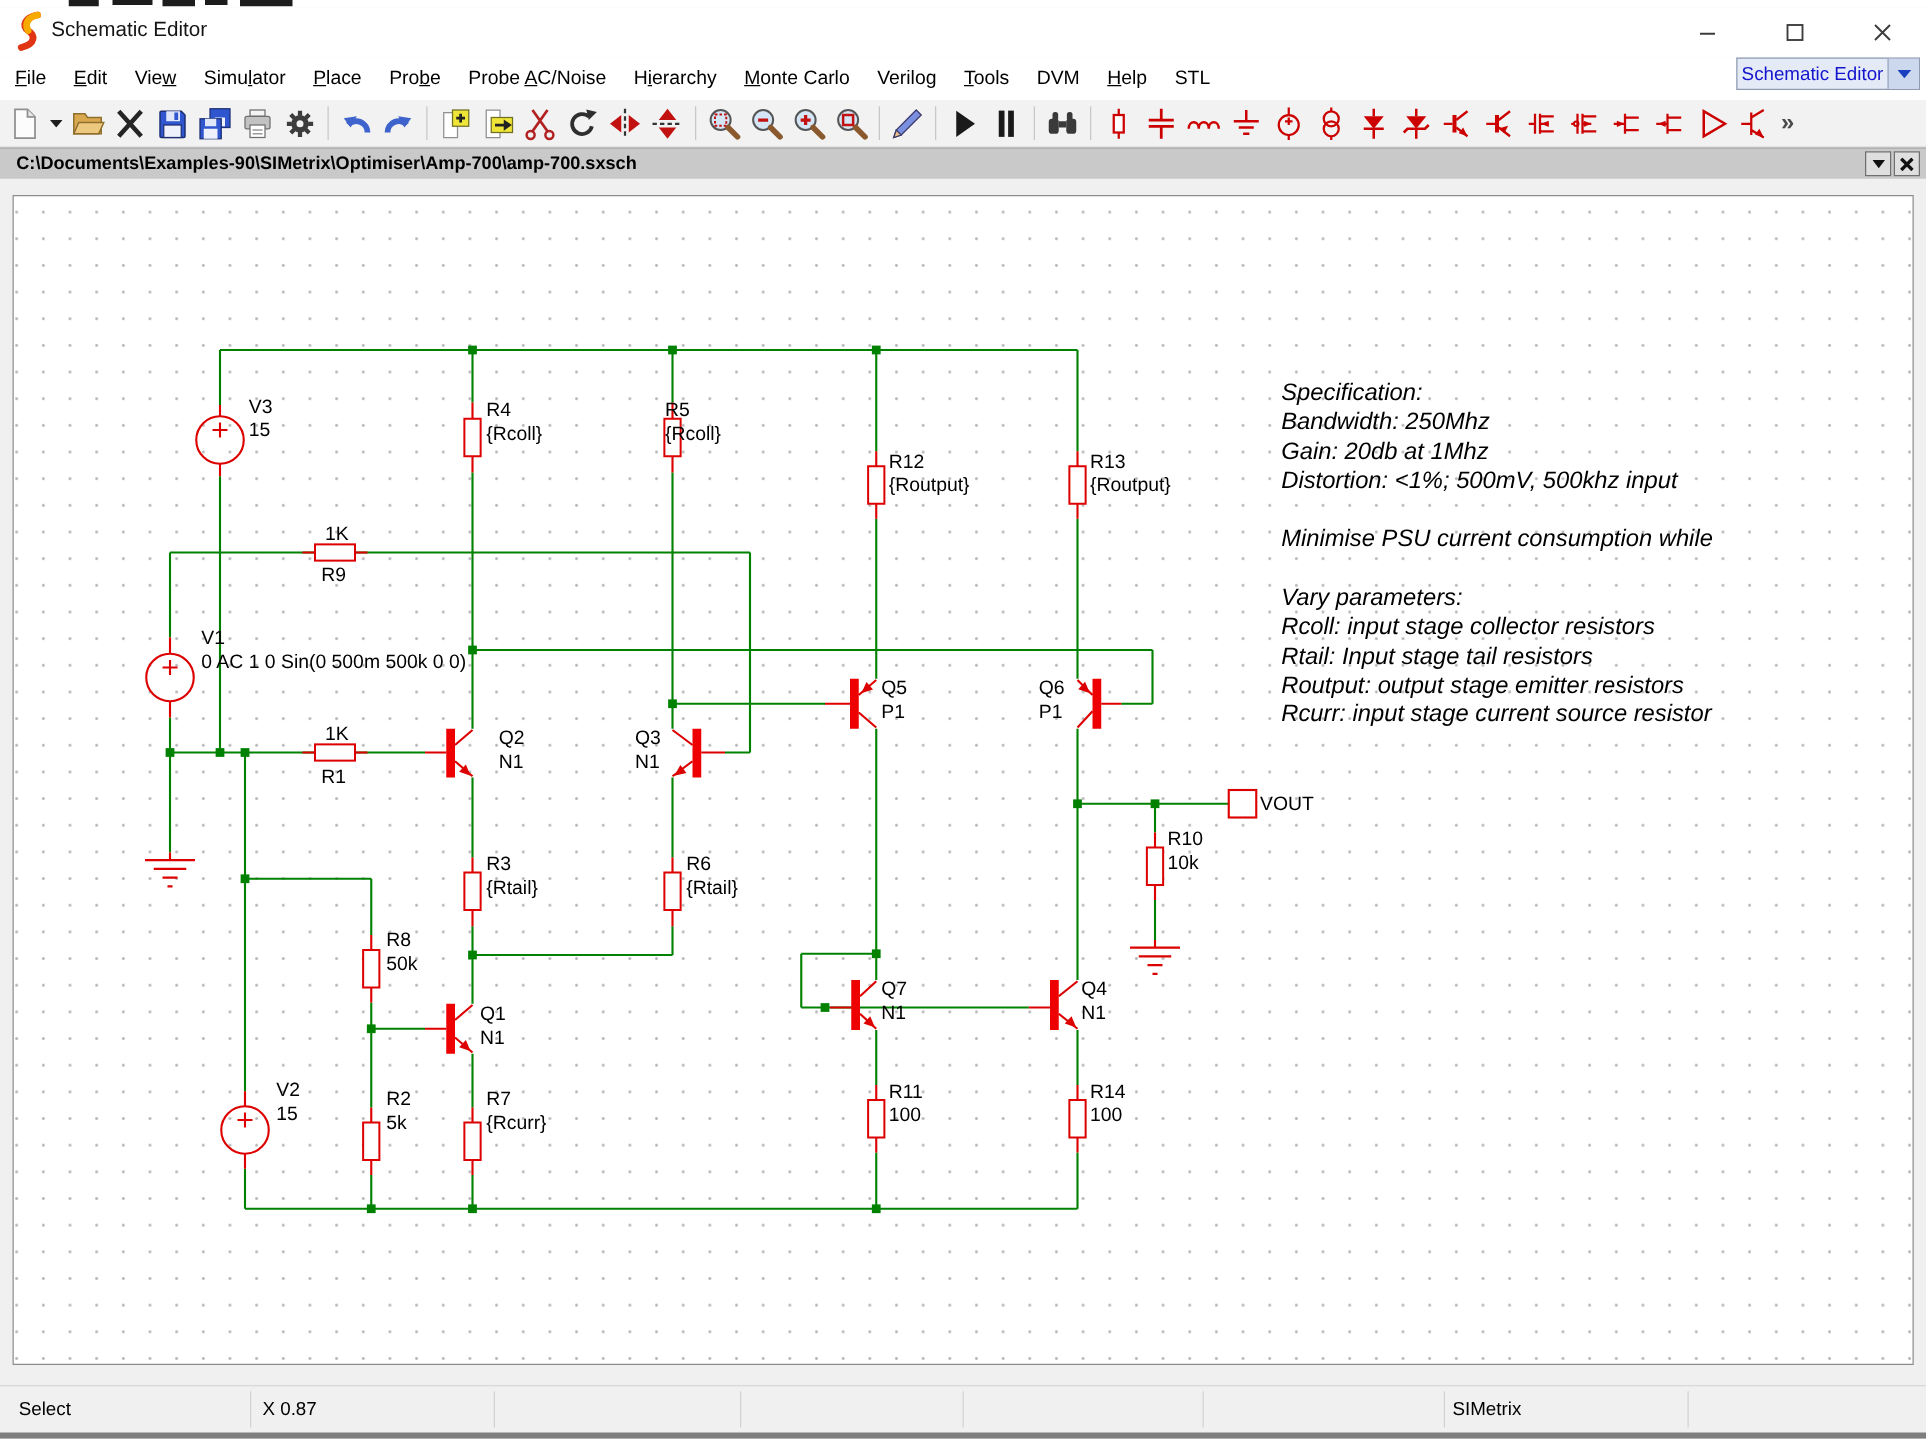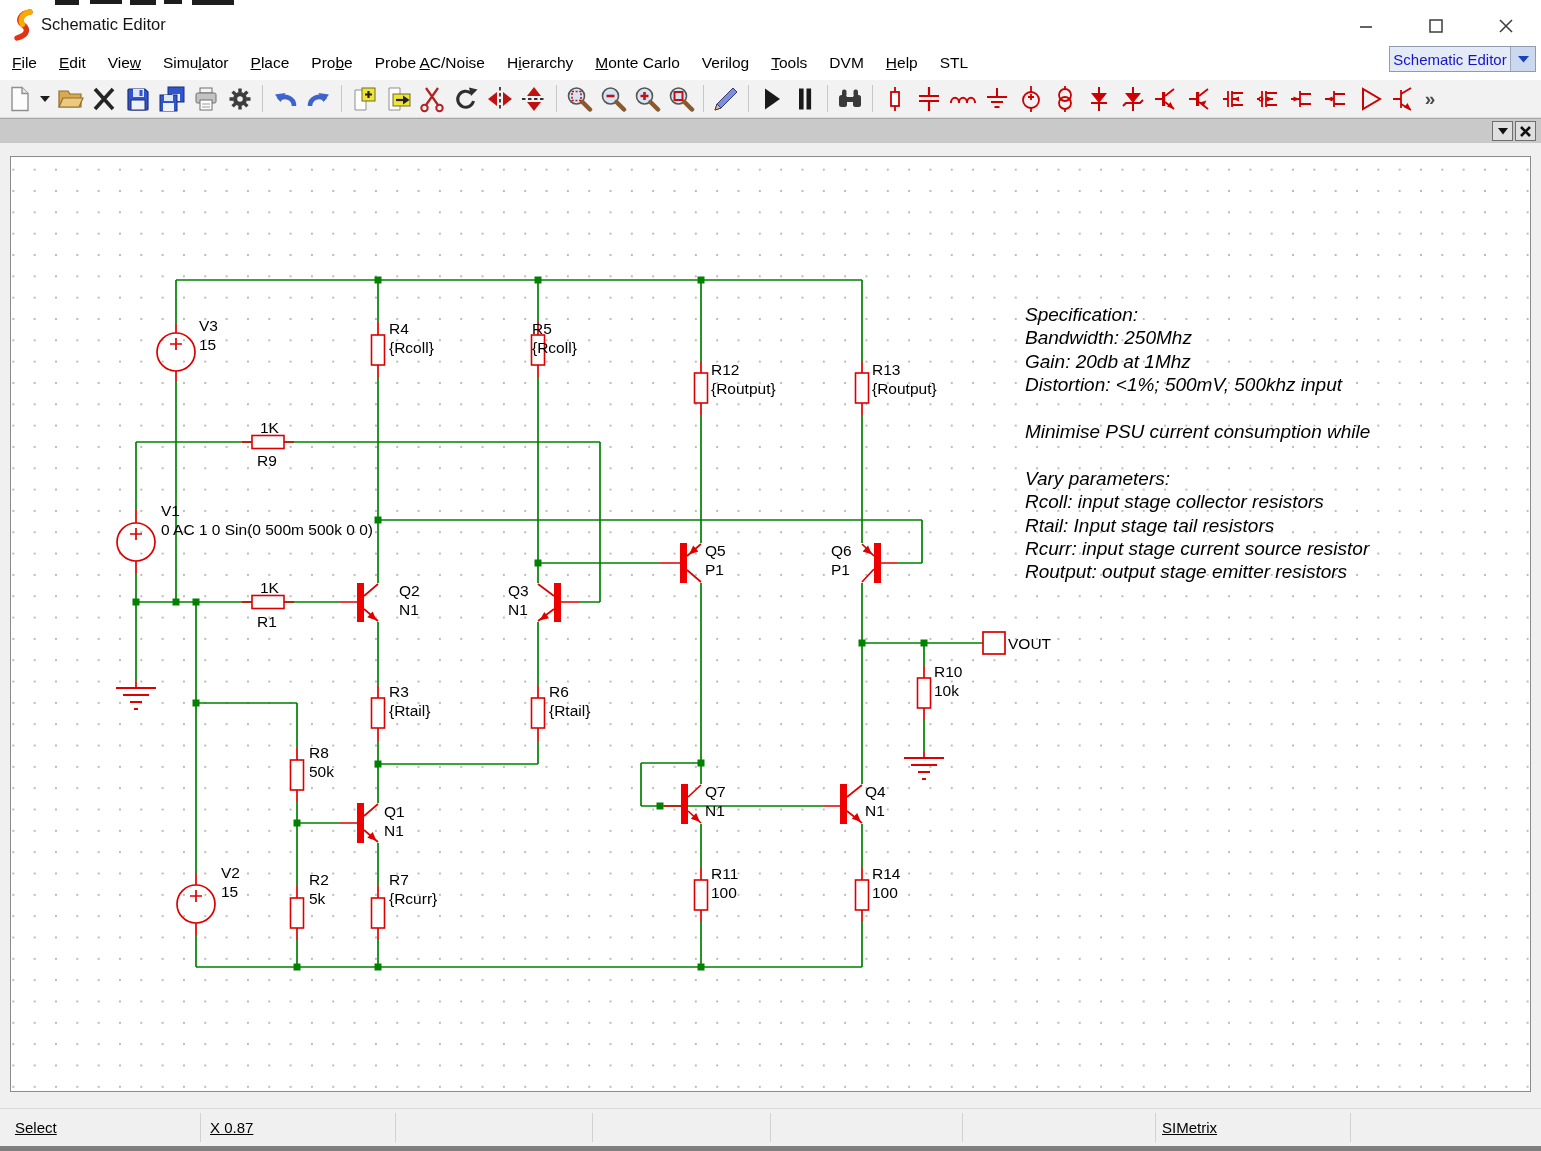--- a/index.html
+++ b/index.html
@@ -42,21 +42,21 @@
           border:1px solid #8c8c8c;background-color:#fff;
           background-image:radial-gradient(circle,#b9b9b9 1.05px,rgba(0,0,0,0) 1.2px);
           background-size:21.33px 21.33px;background-position:13px 2px;}
   .canvas svg{position:absolute;left:0;top:0;}
   .clabel{position:absolute;font-size:15.5px;line-height:19px;white-space:nowrap;color:#000;}
   .spec{position:absolute;left:1014px;top:146px;font-size:19px;line-height:23.4px;color:#000;font-style:italic;}
   .spec div{height:23.4px;white-space:pre;}
 
   .statusbar{position:absolute;left:0;top:1108px;width:100%;height:38px;background:#f0f0f0;
              border-top:1px solid #d8d8d8;box-sizing:border-box;font-size:15px;}
-  .statusbar span{position:absolute;top:0;line-height:37px;text-decoration:underline;}
+  .statusbar span{position:absolute;top:0;line-height:37px;}
   .sdiv{position:absolute;top:4px;width:1px;height:29px;background:#d2d2d2;}
   .bottom-strip{position:absolute;left:0;top:1146px;width:100%;height:5px;background:#7e7e7e;}
 </style>
 </head>
 <body>
 
 <div class="top-sliver">
   <i style="left:55px;width:24px"></i>
     <i style="left:90px;width:32px;height:4px"></i>
   <i style="left:130px;width:26px"></i>
@@ -390,20 +390,21 @@
         <path d="M10,5v18 M2,14h8 M10,9l10,-6 M10,19l10,6" stroke="#cc0000" stroke-width="1.8" fill="none"></path>
         <polygon points="20,25 13,22.5 16.5,18" fill="#cc0000"></polygon>
       </svg>
   </span>
   <span class="tbtn narrow">
     <span class="more-label">»</span>
   </span>
 </div>
 
 <div class="pathbar">
+  <span class="path-text">C:\Documents\Examples-90\SIMetrix\Optimiser\Amp-700\amp-700.sxsch</span>
   <span class="pb-btn" style="left:1492px">
     <svg width="10" height="7" viewBox="0 0 10 7">
         <polygon points="0,0 10,0 5,6.5" fill="#111"></polygon>
       </svg>
   </span>
   <span class="pb-btn" style="left:1515px">
     <svg width="11" height="11" viewBox="0 0 11 11">
         <path d="M1,1L10,10M10,1L1,10" stroke="#111" stroke-width="2.6"></path>
       </svg>
   </span>
@@ -638,22 +639,22 @@
     <div>Specification:</div>
     <div>Bandwidth: 250Mhz</div>
     <div>Gain: 20db at 1Mhz</div>
     <div>Distortion: &lt;1%; 500mV, 500khz input</div>
     <div></div>
     <div>Minimise PSU current consumption while</div>
     <div></div>
     <div>Vary parameters:</div>
     <div>Rcoll: input stage collector resistors</div>
     <div>Rtail: Input stage tail resistors</div>
+    <div>Routput: output stage emitter resistors</div>
     <div>Rcurr: input stage current source resistor</div>
-    <div>Routput: output stage emitter resistors</div>
   </div>
 </div>
 
 <div class="statusbar">
   <span style="left:15px">Select</span>
   <span style="left:210px">X 0.87</span>
   <span style="left:1162px">SIMetrix</span>
   <i class="sdiv" style="left:200px"></i>
   <i class="sdiv" style="left:395px"></i>
   <i class="sdiv" style="left:592px"></i>

